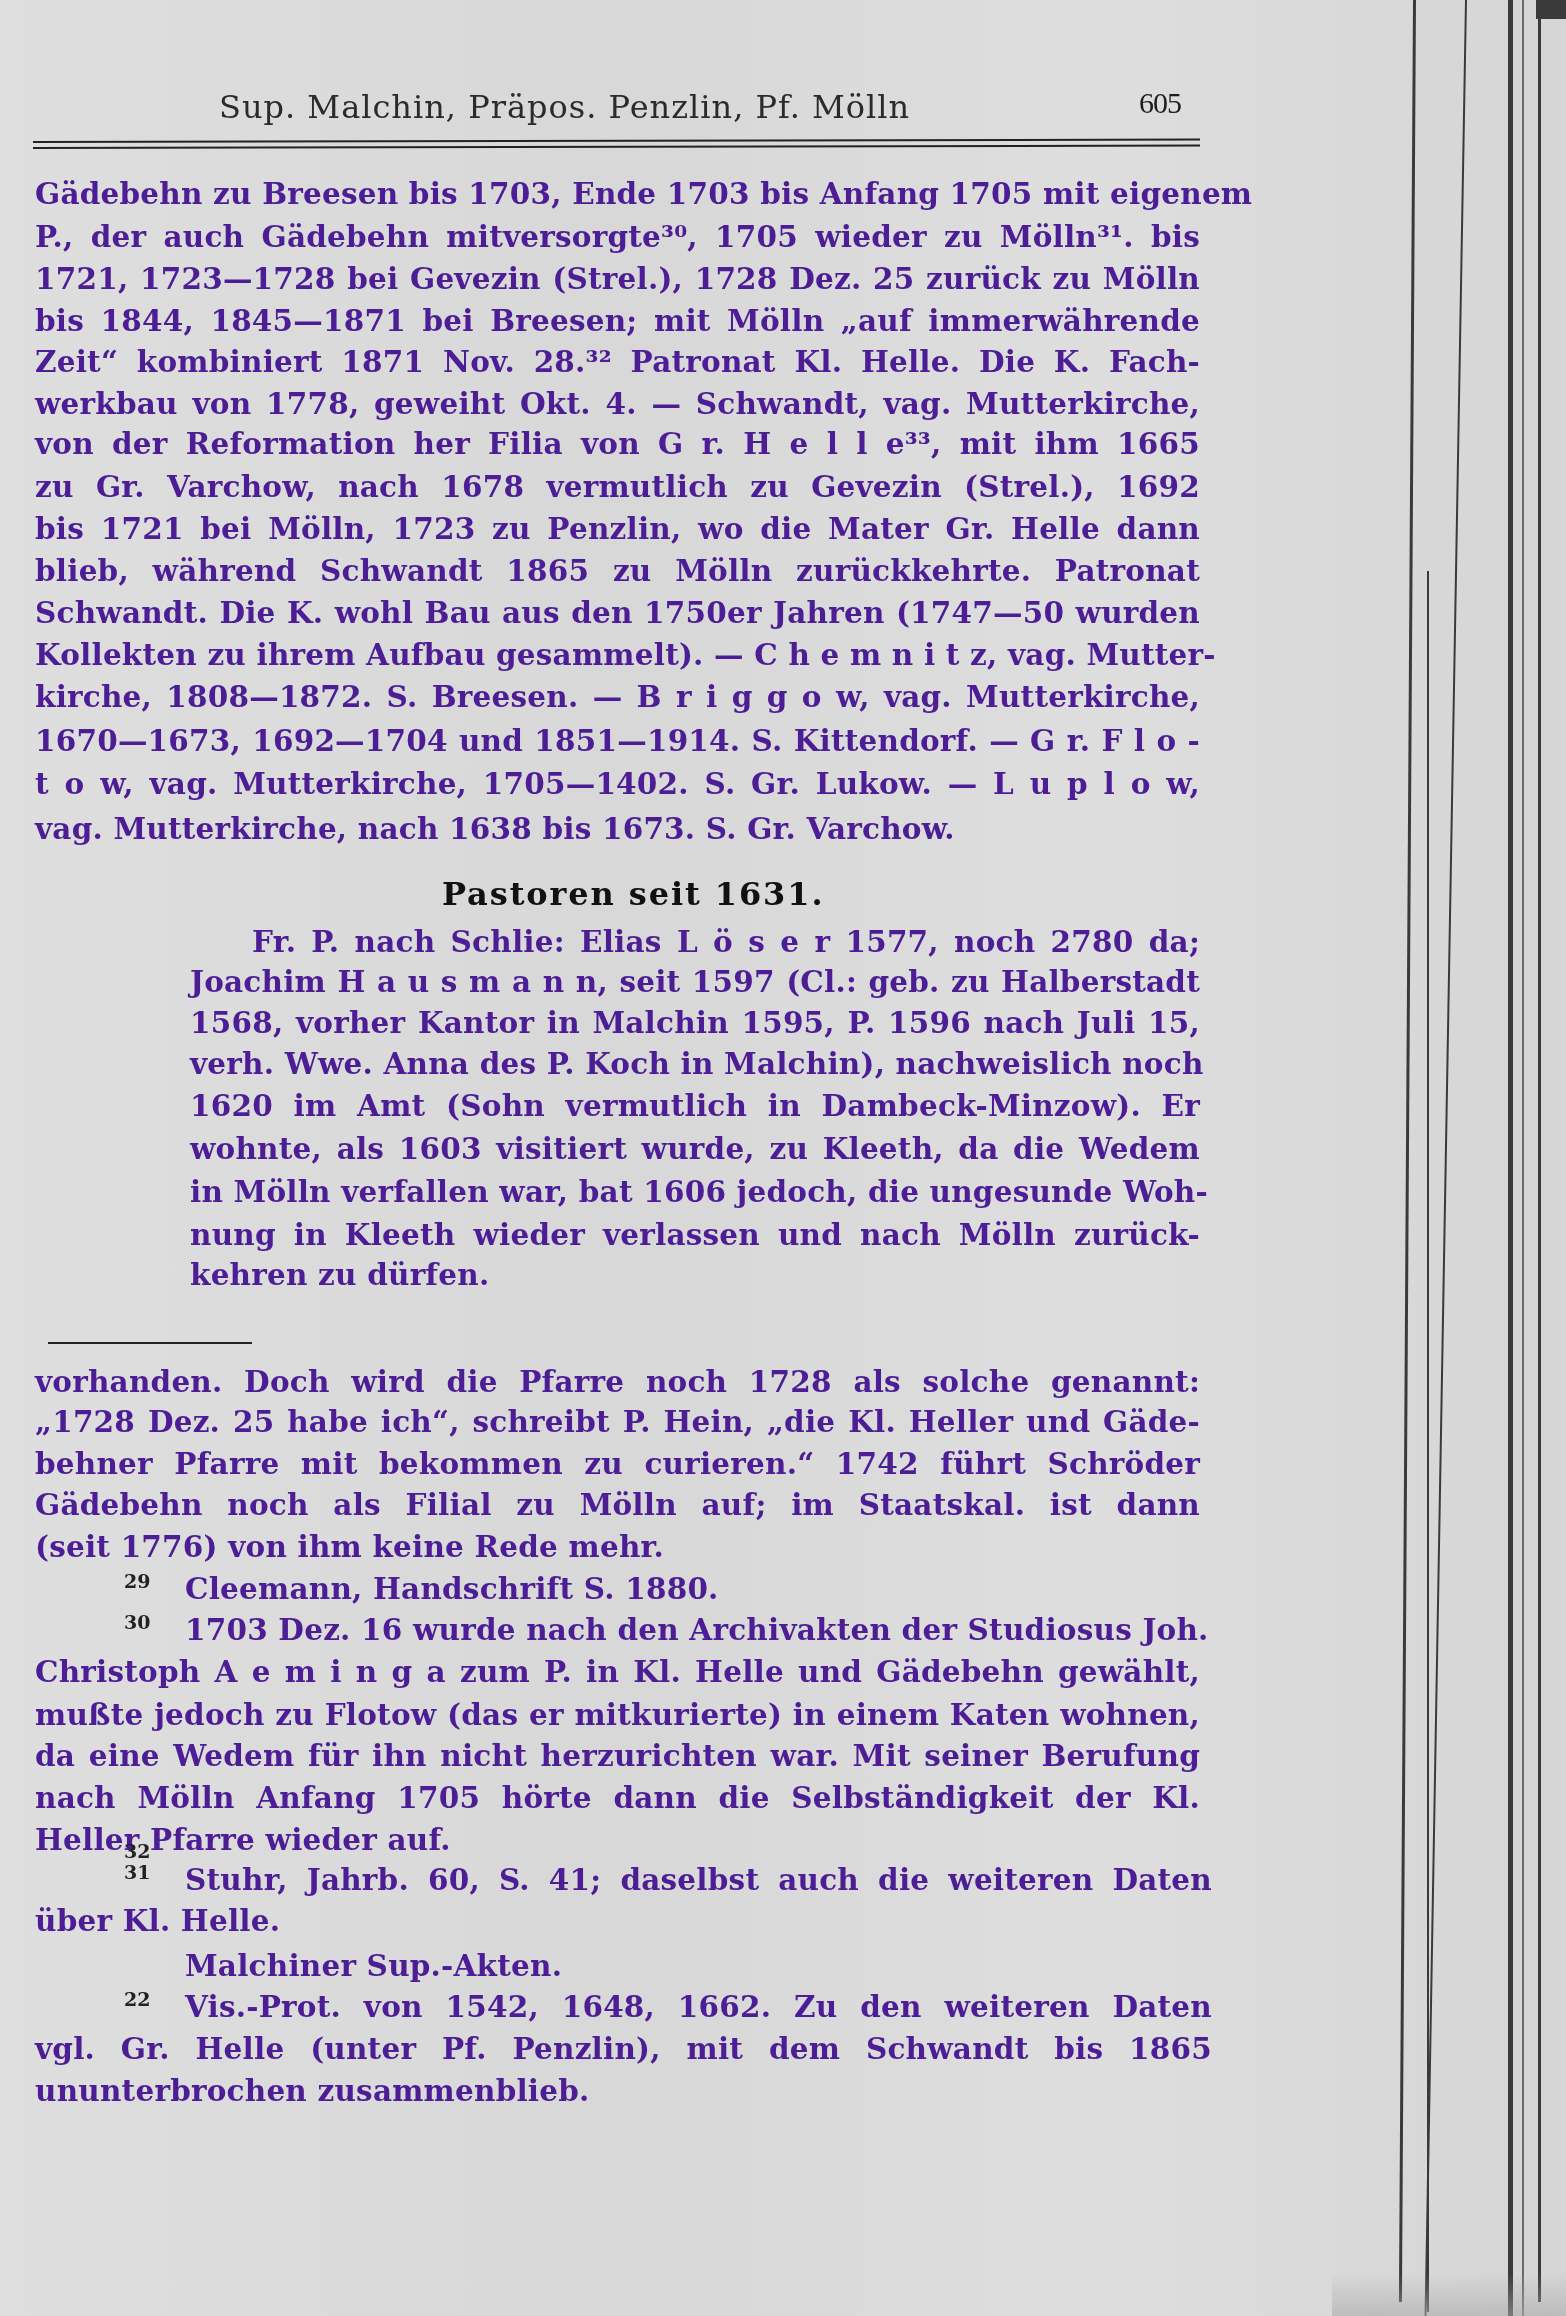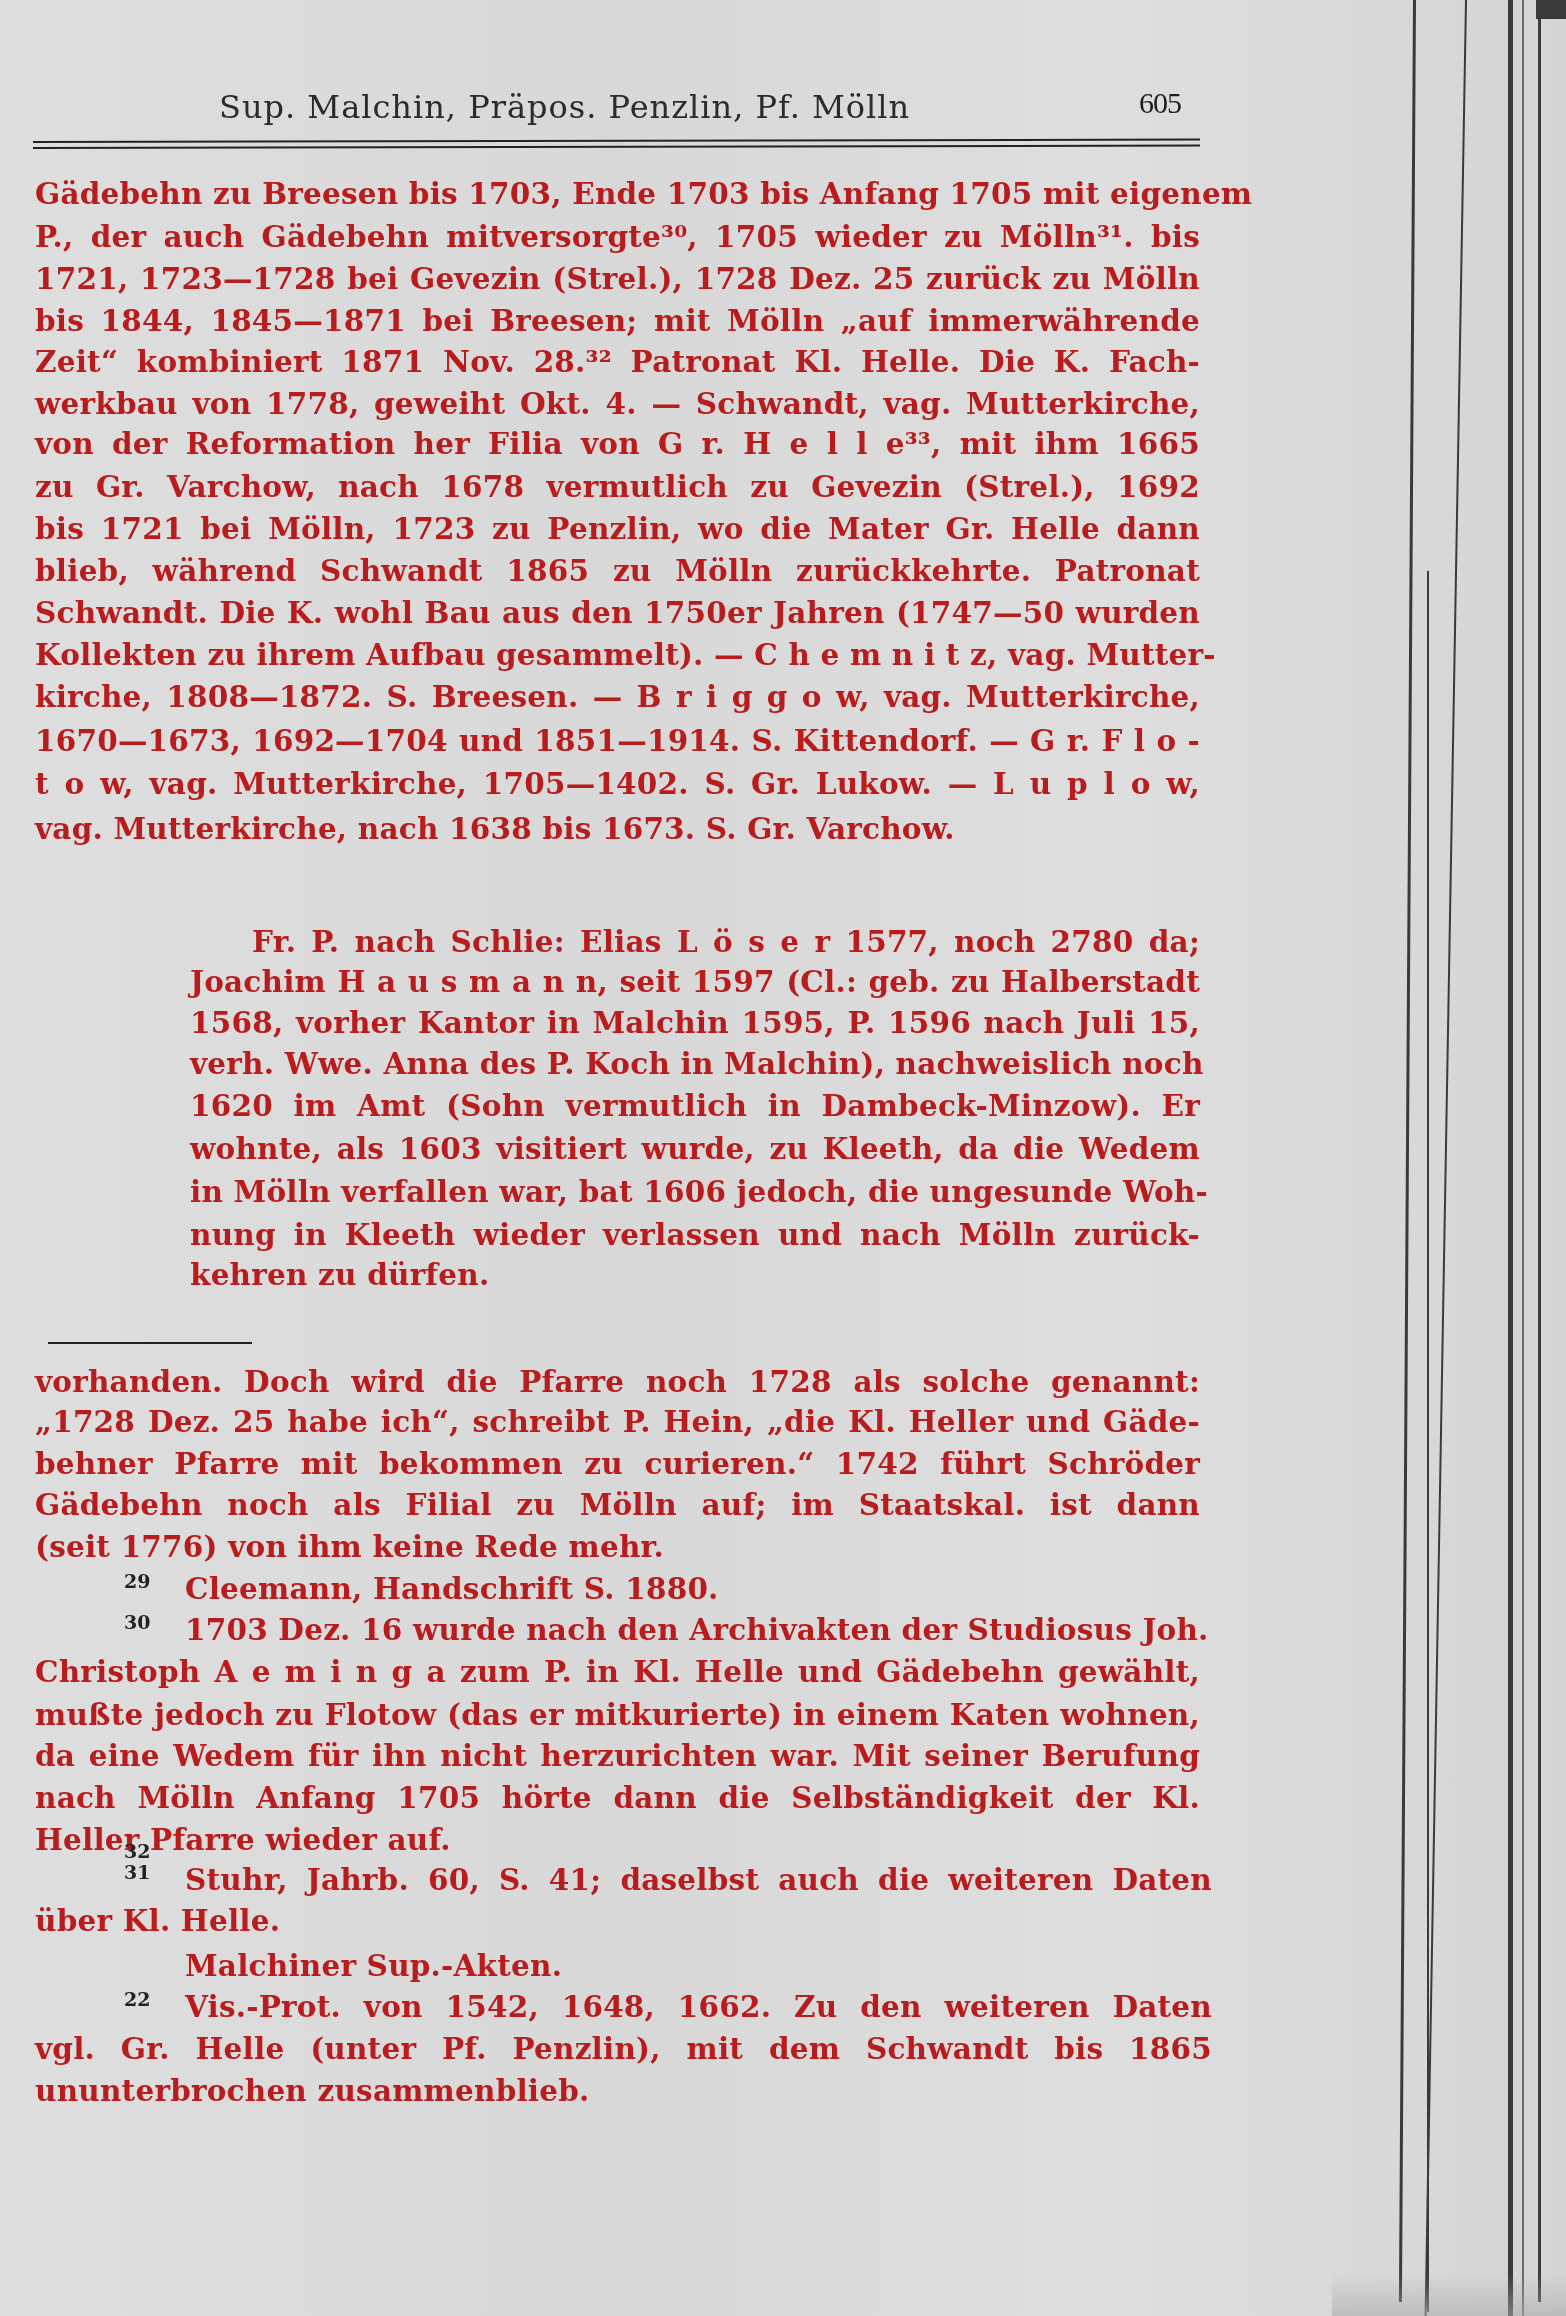--- a/index.html
+++ b/index.html
@@ -56,21 +56,21 @@
   .line {
     position: absolute;
     left: 35px;
     width: 1165px;
     font-size: 29.5px;
     line-height: 38px;
     height: 38px;
     white-space: nowrap;
     text-align: justify;
     text-align-last: justify;
-    color: #b91c1c;
+    color: #4c1d95;
     font-weight: bold;
     letter-spacing: 0.2px;
   }
   .line.last { text-align-last: left; }
   .line.indent { left: 190px; width: 1010px; }
 
   .heading {
     position: absolute;
     left: 442px;
     top: 875px;
@@ -144,20 +144,21 @@
     <div class="line" style="top:510px">bis 1721 bei Mölln, 1723 zu Penzlin, wo die Mater Gr. Helle dann</div>
     <div class="line" style="top:552px">blieb, während Schwandt 1865 zu Mölln zurückkehrte. Patronat</div>
     <div class="line" style="top:594px">Schwandt. Die K. wohl Bau aus den 1750er Jahren (1747—50 wurden</div>
     <div class="line" style="top:636px">Kollekten zu ihrem Aufbau gesammelt). — C h e m n i t z, vag. Mutter-</div>
     <div class="line" style="top:678px">kirche, 1808—1872. S. Breesen. — B r i g g o w, vag. Mutterkirche,</div>
     <div class="line" style="top:722px">1670—1673, 1692—1704 und 1851—1914. S. Kittendorf. — G r. F l o -</div>
     <div class="line" style="top:765px">t o w, vag. Mutterkirche, 1705—1402. S. Gr. Lukow. — L u p l o w,</div>
     <div class="line last" style="top:810px; width:961px">vag. Mutterkirche, nach 1638 bis 1673. S. Gr. Varchow.</div>
   </div>
 
+  <div class="heading">Pastoren seit 1631.</div>
 
   <div>
     <div class="line" style="top:923px; left:252px; width:948px">Fr. P. nach Schlie: Elias L ö s e r 1577, noch 2780 da;</div>
     <div class="line indent" style="top:963px">Joachim H a u s m a n n, seit 1597 (Cl.: geb. zu Halberstadt</div>
     <div class="line indent" style="top:1004px">1568, vorher Kantor in Malchin 1595, P. 1596 nach Juli 15,</div>
     <div class="line indent" style="top:1045px">verh. Wwe. Anna des P. Koch in Malchin), nachweislich noch</div>
     <div class="line indent" style="top:1087px">1620 im Amt (Sohn vermutlich in Dambeck-Minzow). Er</div>
     <div class="line indent" style="top:1130px">wohnte, als 1603 visitiert wurde, zu Kleeth, da die Wedem</div>
     <div class="line indent" style="top:1173px">in Mölln verfallen war, bat 1606 jedoch, die ungesunde Woh-</div>
     <div class="line indent" style="top:1216px">nung in Kleeth wieder verlassen und nach Mölln zurück-</div>

